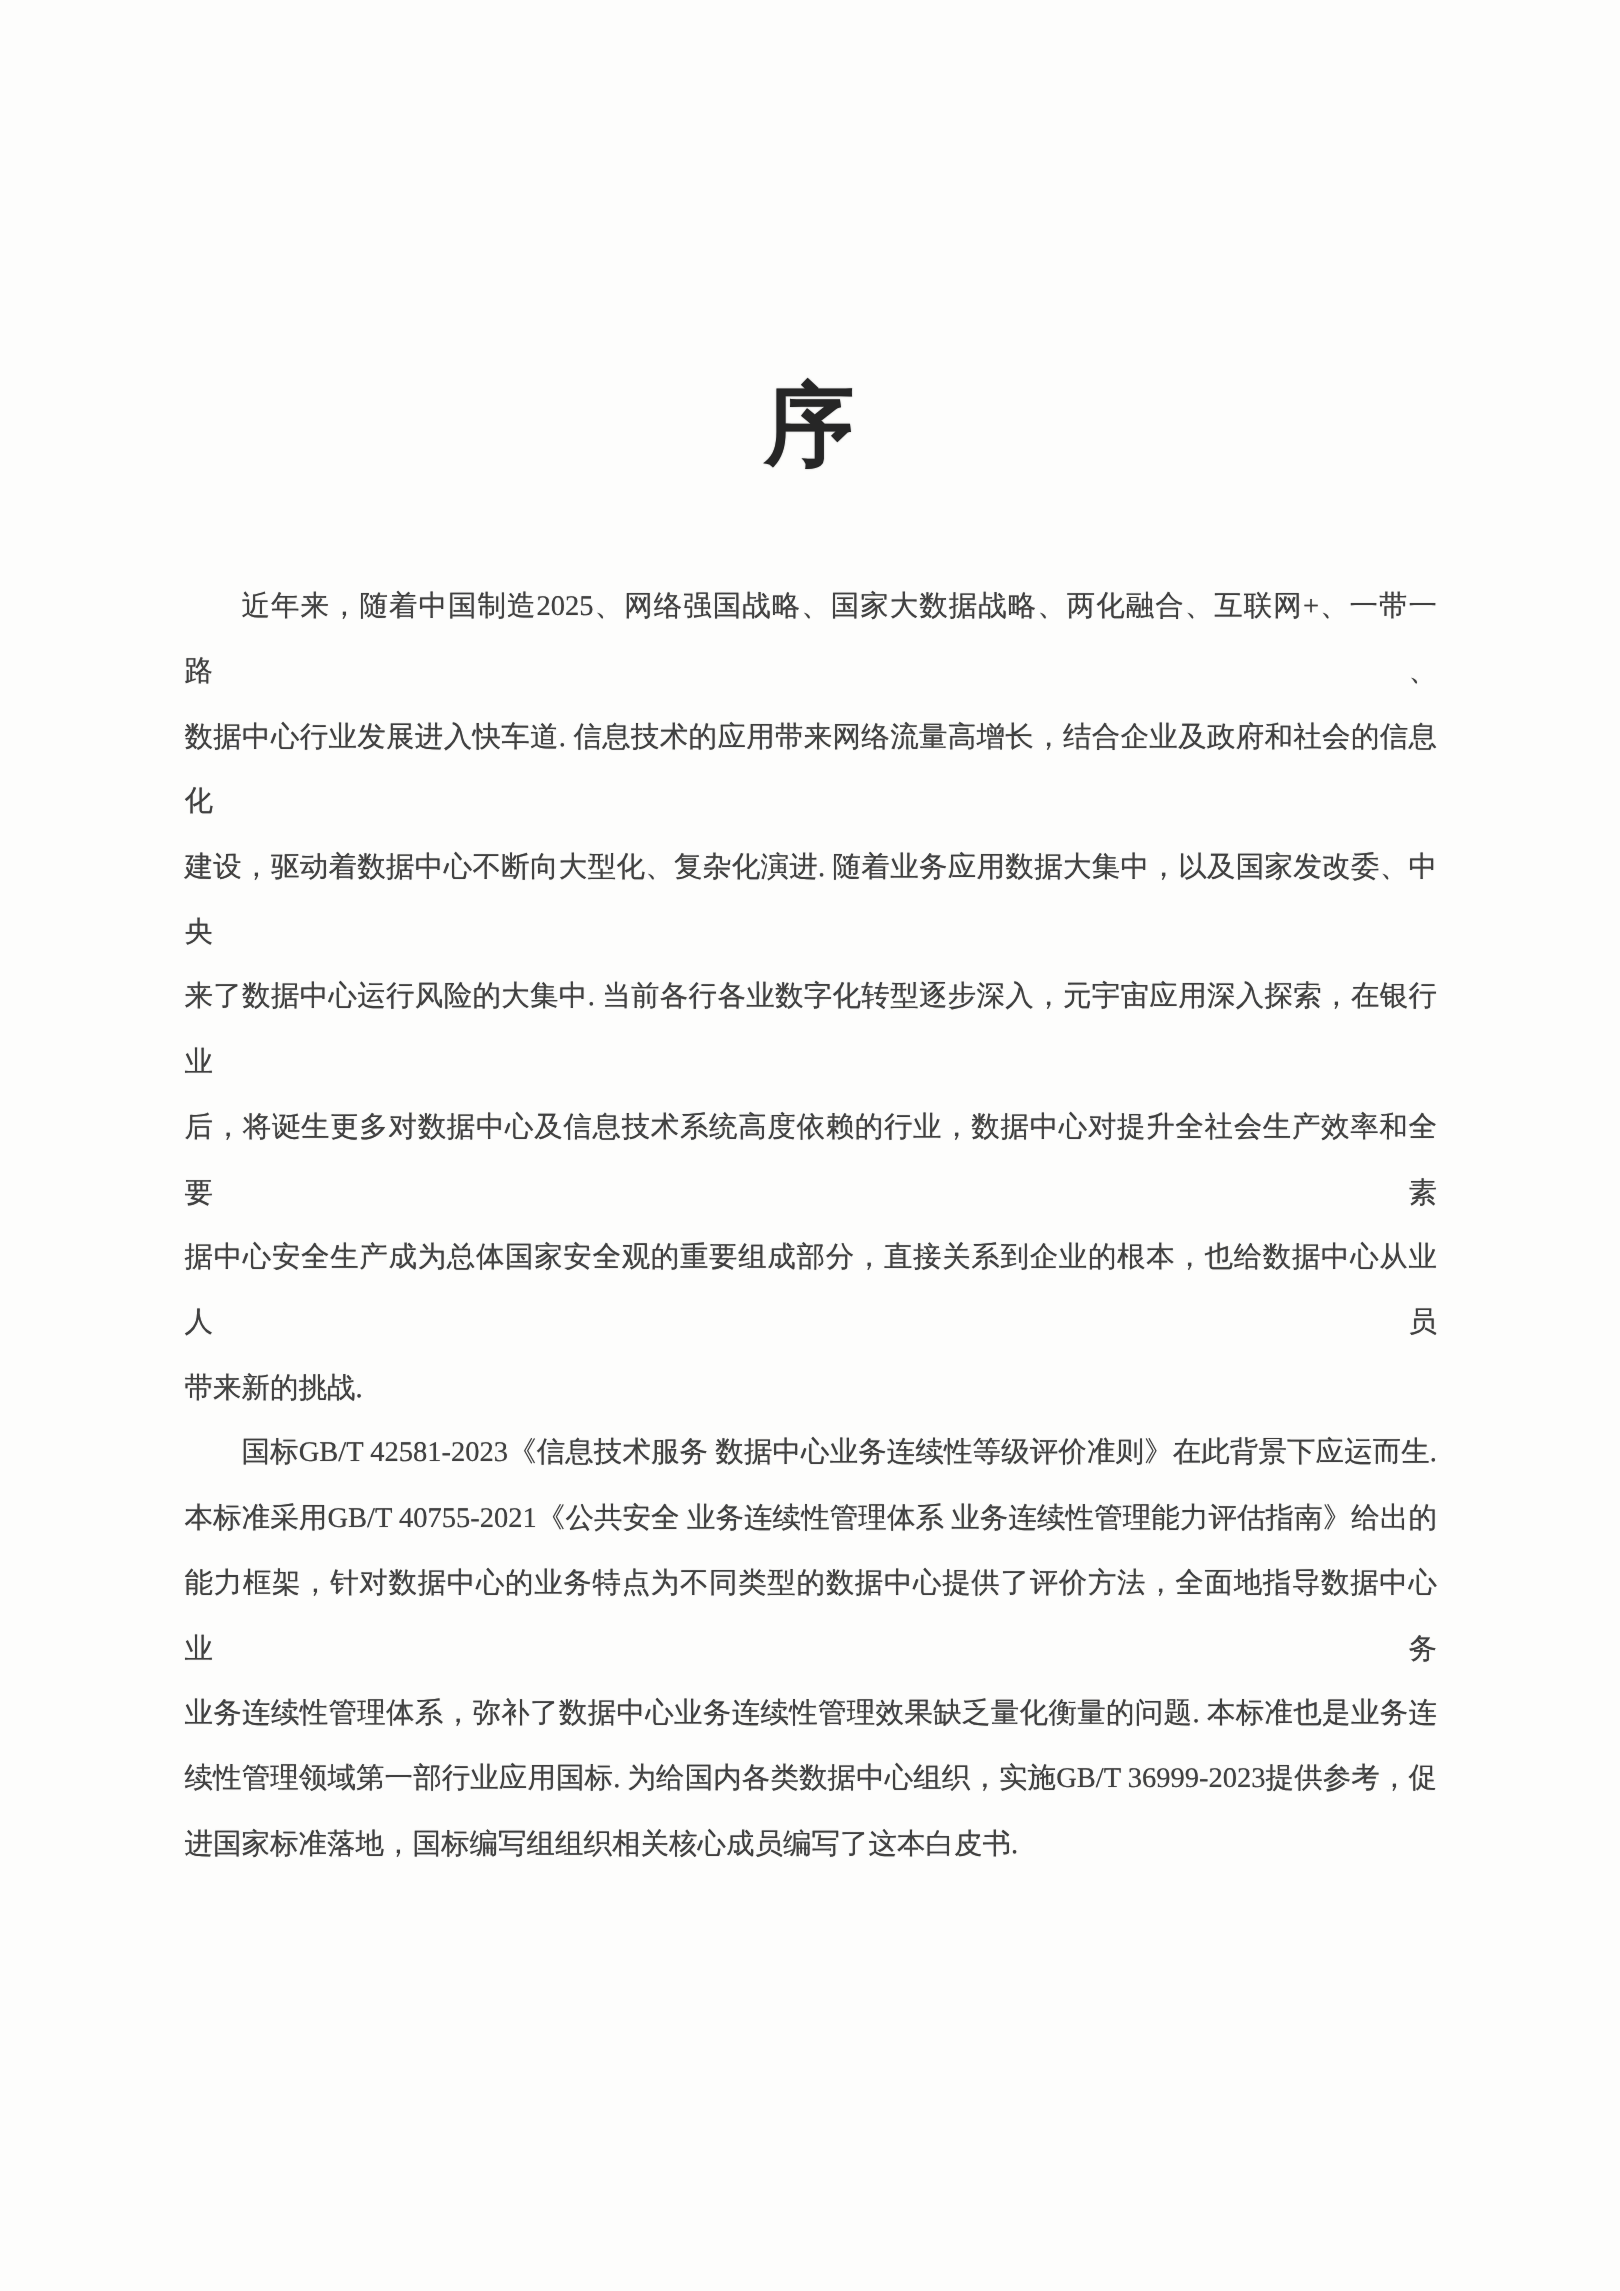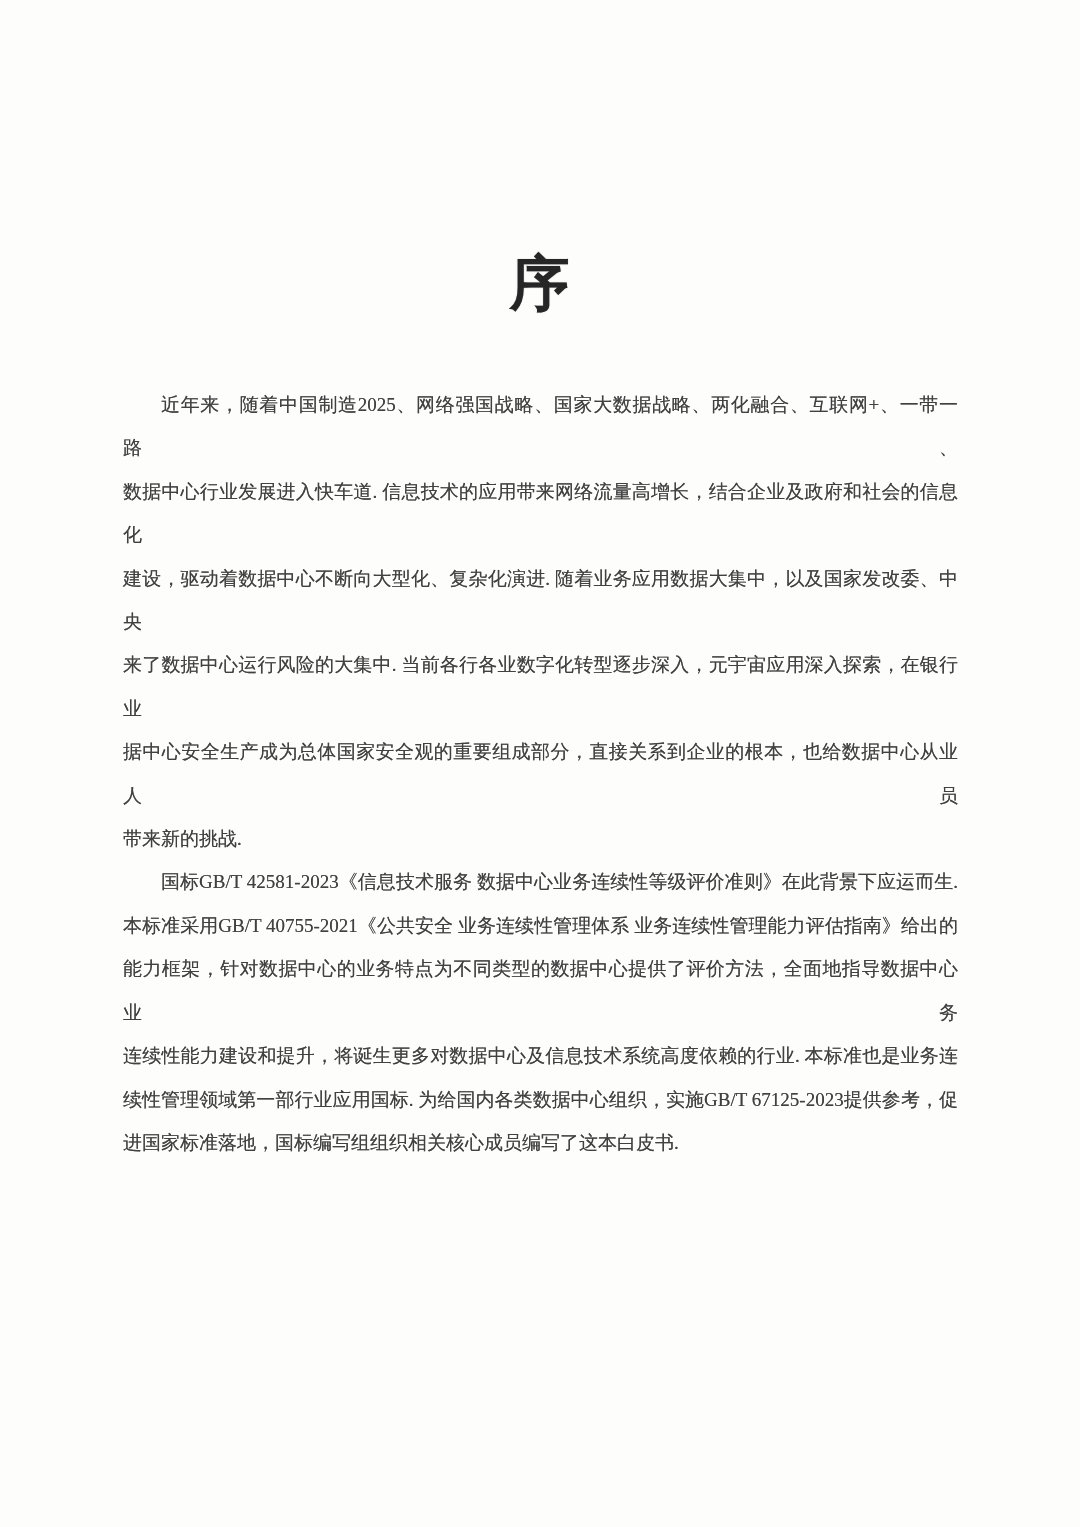--- a/index.html
+++ b/index.html
@@ -47,28 +47,29 @@
 
   <div class="doc-title">序</div>
 
   <div class="text-block">
 
     <div>
       <div class="ln indent">近年来，随着中国制造2025、网络强国战略、国家大数据战略、两化融合、互联网+、一带一路、</div>
       <div class="ln">数据中心行业发展进入快车道. 信息技术的应用带来网络流量高增长，结合企业及政府和社会的信息化</div>
       <div class="ln">建设，驱动着数据中心不断向大型化、复杂化演进. 随着业务应用数据大集中，以及国家发改委、中央</div>
       <div class="ln">来了数据中心运行风险的大集中. 当前各行各业数字化转型逐步深入，元宇宙应用深入探索，在银行业</div>
+      <div class="ln">后，将诞生更多对数据中心及信息技术系统高度依赖的行业，数据中心对提升全社会生产效率和全要素</div>
       <div class="ln">据中心安全生产成为总体国家安全观的重要组成部分，直接关系到企业的根本，也给数据中心从业人员</div>
       <div class="ln end">带来新的挑战.</div>
     </div>
 
     <div>
       <div class="ln indent">国标GB/T 42581-2023《信息技术服务 数据中心业务连续性等级评价准则》在此背景下应运而生.</div>
       <div class="ln">本标准采用GB/T 40755-2021《公共安全 业务连续性管理体系 业务连续性管理能力评估指南》给出的</div>
       <div class="ln">能力框架，针对数据中心的业务特点为不同类型的数据中心提供了评价方法，全面地指导数据中心业务</div>
-      <div class="ln">连续性能力建设和提升，将诞生更多对数据中心及信息技术系统高度依赖的行业. 本标准也是业务连</div>
-      <div class="ln">续性管理领域第一部行业应用国标. 为给国内各类数据中心组织，实施GB/T 67125-2023提供参考，促</div>
+      <div class="ln">业务连续性管理体系，弥补了数据中心业务连续性管理效果缺乏量化衡量的问题. 本标准也是业务连</div>
+      <div class="ln">续性管理领域第一部行业应用国标. 为给国内各类数据中心组织，实施GB/T 36999-2023提供参考，促</div>
       <div class="ln end">进国家标准落地，国标编写组组织相关核心成员编写了这本白皮书.</div>
     </div>
 
   </div>
 
 </div>
 
 </body></html>

